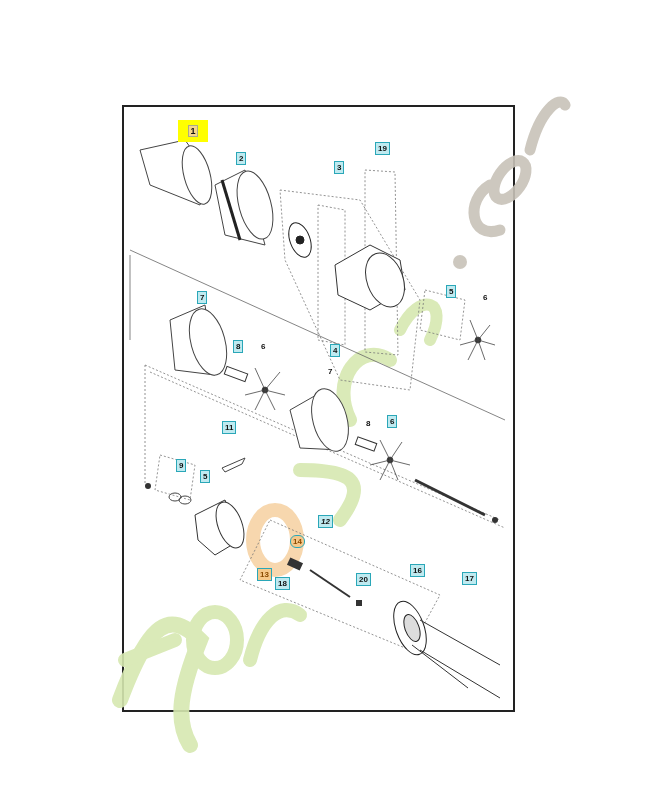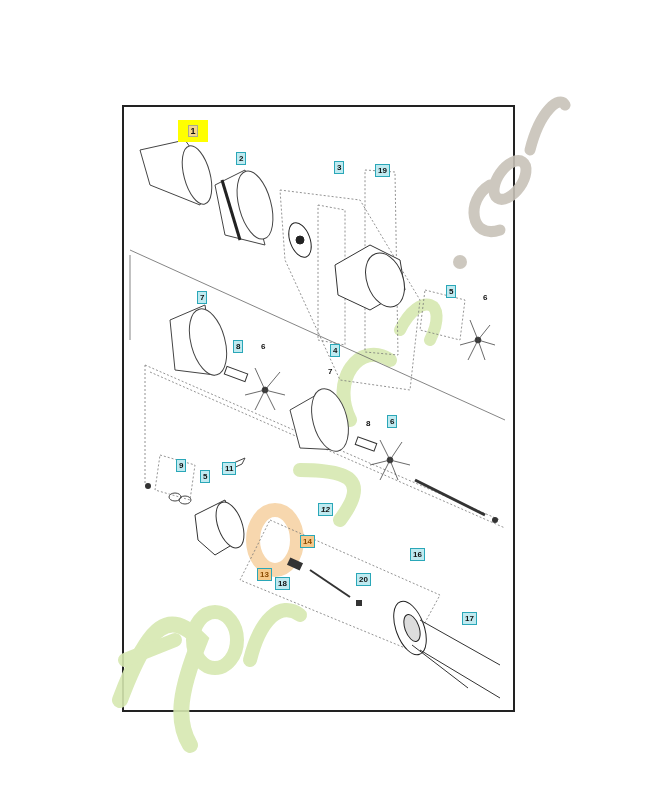--- a/index.html
+++ b/index.html
@@ -130,33 +130,33 @@
     <line x1="420" y1="620" x2="500" y2="665"></line>
     <line x1="412" y1="645" x2="468" y2="688"></line>
     <line x1="420" y1="650" x2="500" y2="698"></line>
   </g>
 </svg>
 
 <div id="callouts">
     <div class="callout yellow" style="left: 178px; top: 120px;"><span>1</span></div>
     <div class="callout cyan" style="left: 236px; top: 152px;">2</div>
     <div class="callout cyan" style="left: 334px; top: 161px;">3</div>
-    <div class="callout cyan" style="left: 375px; top: 164px;">19</div>
+    <div class="callout cyan" style="left: 375px; top: 142px;">19</div>
     <div class="callout cyan" style="left: 330px; top: 344px;">4</div>
     <div class="callout cyan" style="left: 446px; top: 285px;">5</div>
     <div class="callout plain" style="left: 481px; top: 292px;">6</div>
     <div class="callout cyan" style="left: 197px; top: 291px;">7</div>
     <div class="callout cyan" style="left: 233px; top: 340px;">8</div>
     <div class="callout plain" style="left: 259px; top: 341px;">6</div>
     <div class="callout plain" style="left: 326px; top: 366px;">7</div>
     <div class="callout plain" style="left: 364px; top: 418px;">8</div>
     <div class="callout cyan" style="left: 387px; top: 415px;">6</div>
     <div class="callout cyan" style="left: 176px; top: 459px;">9</div>
     <div class="callout cyan" style="left: 200px; top: 470px;">5</div>
-    <div class="callout cyan" style="left: 222px; top: 462px;">11</div>
-    <div class="callout cyan" style="left: 318px; top: 503px; font-style: italic;">12</div>
-    <div class="callout orange" style="left: 300px; top: 535px;">14</div>
+    <div class="callout cyan" style="left: 222px; top: 421px;">11</div>
+    <div class="callout cyan" style="left: 318px; top: 515px; font-style: italic;">12</div>
+    <div class="callout orange" style="left: 290px; top: 535px; border-radius: 6px;">14</div>
     <div class="callout orange" style="left: 257px; top: 568px; text-align: right;">13</div>
     <div class="callout cyan" style="left: 275px; top: 577px;">18</div>
     <div class="callout cyan" style="left: 356px; top: 573px;">20</div>
-    <div class="callout cyan" style="left: 410px; top: 548px;">16</div>
-    <div class="callout cyan" style="left: 462px; top: 612px;">17</div>
+    <div class="callout cyan" style="left: 410px; top: 564px;">16</div>
+    <div class="callout cyan" style="left: 462px; top: 572px;">17</div>
   </div>
 
 </body></html>

